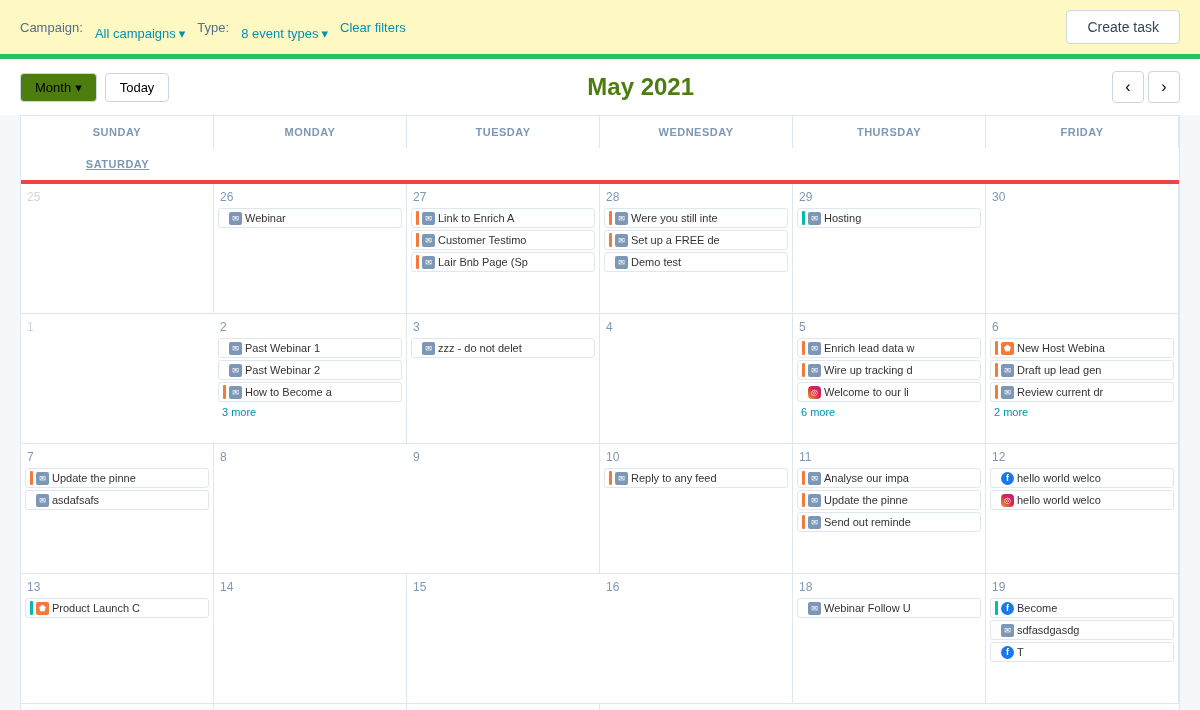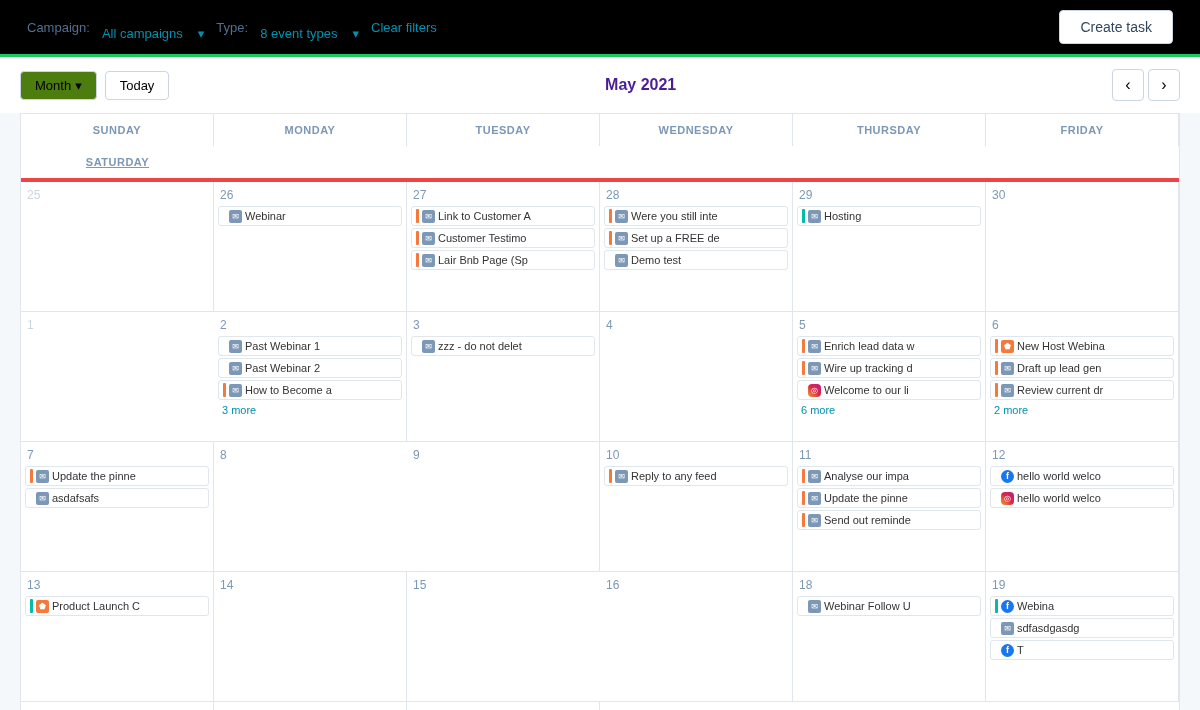--- a/index.html
+++ b/index.html
@@ -1,26 +1,26 @@
 <!DOCTYPE html>
 <html><head>
   <meta charset="utf-8">
   <style>
     * { box-sizing: border-box; margin: 0; padding: 0; }
     body { font-family: -apple-system, BlinkMacSystemFont, 'Segoe UI', sans-serif; background: #f5f8fa; color: #333; font-size: 13px; }
     
     .top-bar {
       display: flex; align-items: center; justify-content: space-between;
-      padding: 10px 27px; background: #000000; border-bottom: 3px solid #22c55e;
+      padding: 10px 20px; background: #fef9c3; border-bottom: 5px solid #22c55e;
     }
     .top-bar-left { display: flex; align-items: center; gap: 12px; }
     .top-bar-label { color: #516f90; font-size: 13px; }
     .filter-btn {
       background: none; border: none; color: #0091ae; cursor: pointer;
-      font-size: 13px; font-weight: 500; display: flex; align-items: center; gap: 15px; margin-top: 13px;
+      font-size: 13px; font-weight: 500; display: flex; align-items: center; gap: 3px; margin-top: 13px;
     }
     .clear-link { color: #0091ae; font-size: 13px; cursor: pointer; background: none; border: none; }
     .create-task-btn {
       background: #fff; border: 1px solid #cbd6e2; border-radius: 4px;
       padding: 8px 20px; font-size: 14px; font-weight: 500; color: #33475b;
       cursor: pointer;
     }
 
     .calendar-header {
       display: flex; align-items: center; justify-content: space-between;
@@ -28,21 +28,21 @@
     }
     .calendar-nav-left { display: flex; gap: 8px; }
     .month-btn {
       background: #4d7c0f; border: 1px solid #cbd6e2; border-radius: 4px;
       padding: 6px 14px; font-size: 13px; cursor: pointer; display: flex; align-items: center; gap: 4px;
     }
     .today-btn {
       background: #fff; border: 1px solid #cbd6e2; border-radius: 4px;
       padding: 6px 14px; font-size: 13px; cursor: pointer;
     }
-    .calendar-title { font-size: 16px; font-weight: 600; color: #4c1d95; }
+    .calendar-title { font-size: 24px; font-weight: 600; color: #4d7c0f; }
     .calendar-nav-right { display: flex; gap: 4px; }
     .nav-arrow {
       background: #fff; border: 1px solid #cbd6e2; border-radius: 4px;
       width: 32px; height: 32px; cursor: pointer; font-size: 16px;
       display: flex; align-items: center; justify-content: center;
     }
 
     .calendar-grid { border: 1px solid #e0e6ed; margin: 0 20px 20px; background: #fff; }
     .day-headers { display: grid; grid-template-columns: repeat(6, 1fr); border-bottom: 4px solid #ef4444; }
     .day-header {
@@ -144,21 +144,21 @@
           <div class="event-bar bar-transparent"></div>
           <span class="event-icon icon-email">✉</span>
           <span class="event-text">Webinar</span>
         </div>
       </div>
       <div class="day-cell">
         <div class="day-number">27</div>
         <div class="event event-bg-white">
           <div class="event-bar bar-orange"></div>
           <span class="event-icon icon-email">✉</span>
-          <span class="event-text">Link to Customer A</span>
+          <span class="event-text">Link to Enrich A</span>
         </div>
         <div class="event event-bg-white">
           <div class="event-bar bar-orange"></div>
           <span class="event-icon icon-email">✉</span>
           <span class="event-text">Customer Testimo</span>
         </div>
         <div class="event event-bg-white">
           <div class="event-bar bar-orange"></div>
           <span class="event-icon icon-email">✉</span>
           <span class="event-text">Lair Bnb Page (Sp</span>
@@ -345,21 +345,21 @@
           <div class="event-bar bar-transparent"></div>
           <span class="event-icon icon-email">✉</span>
           <span class="event-text">Webinar Follow U</span>
         </div>
       </div>
       <div class="day-cell">
         <div class="day-number">19</div>
         <div class="event event-bg-white">
           <div class="event-bar bar-teal"></div>
           <span class="event-icon icon-fb">f</span>
-          <span class="event-text">Webina</span>
+          <span class="event-text">Become</span>
         </div>
         <div class="event event-bg-white">
           <div class="event-bar bar-transparent"></div>
           <span class="event-icon icon-email">✉</span>
           <span class="event-text">sdfasdgasdg</span>
         </div>
         <div class="event event-bg-white">
           <div class="event-bar bar-transparent"></div>
           <span class="event-icon icon-fb">f</span>
           <span class="event-text">T</span>

